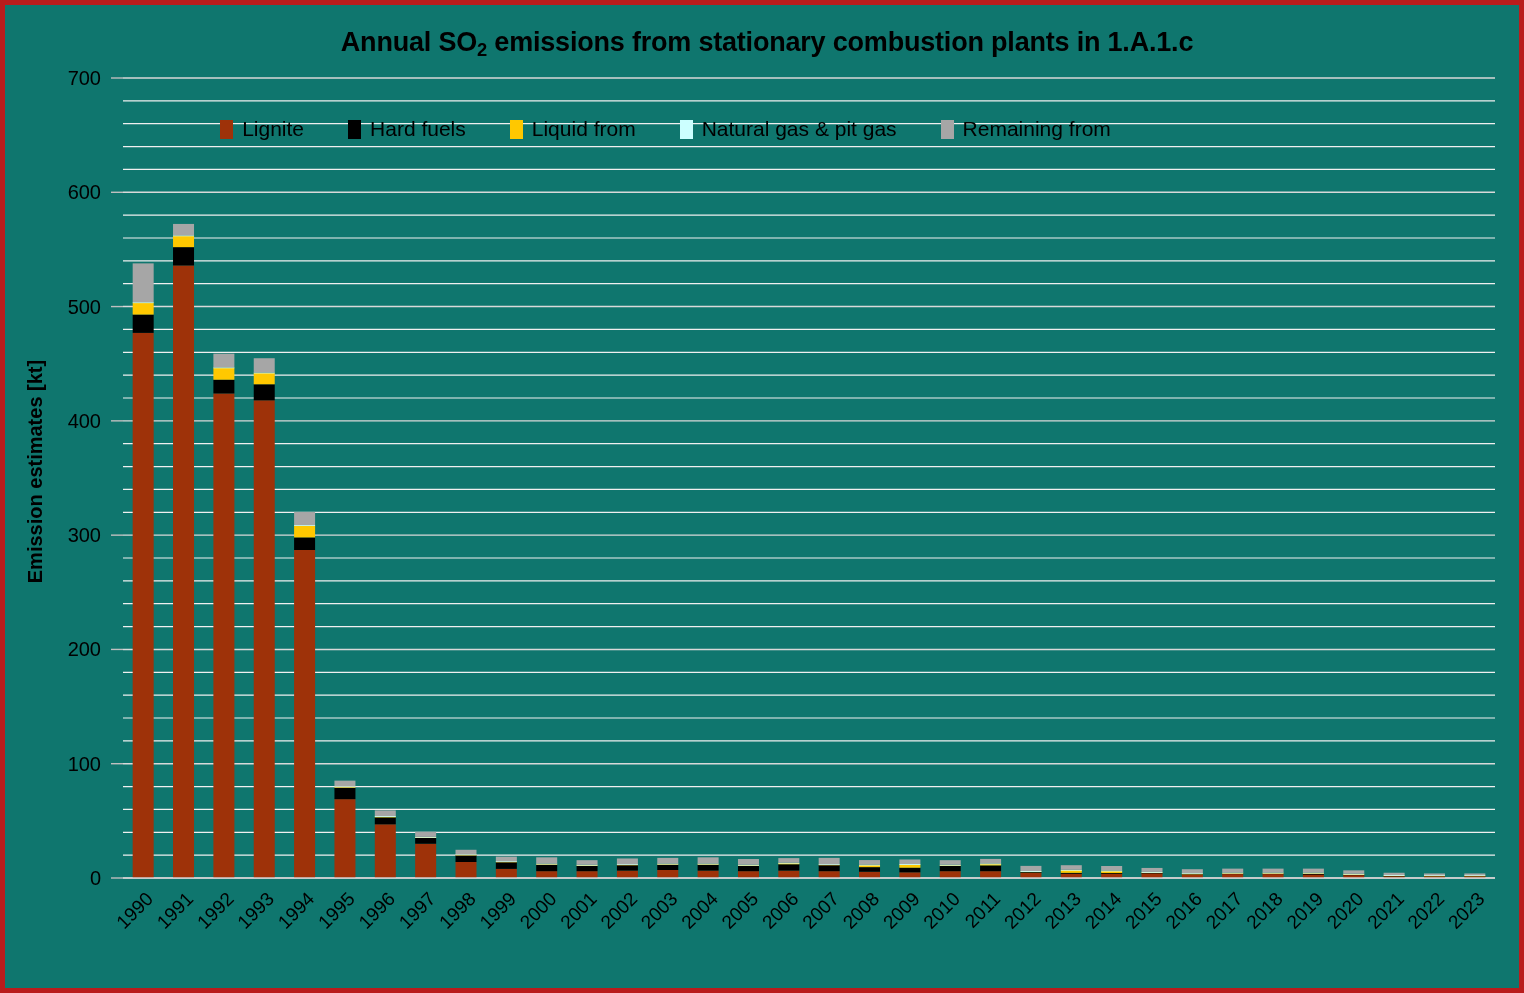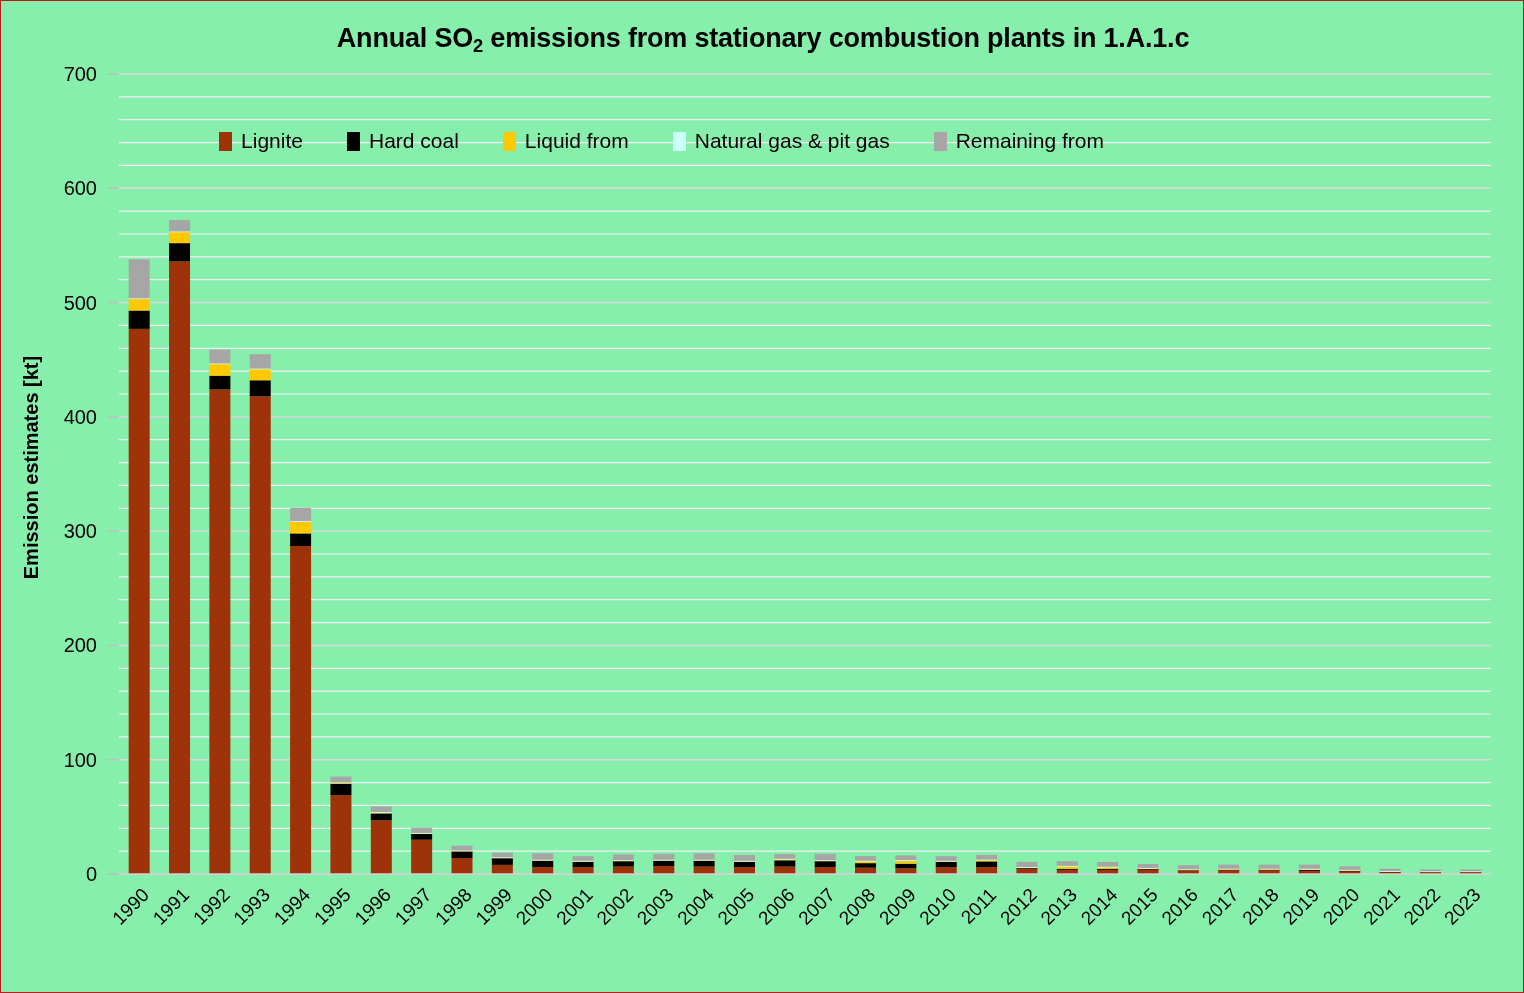--- a/index.html
+++ b/index.html
@@ -7,22 +7,22 @@
     padding: 0;
     background: #ffffff;
   }
   body {
     font-family: "Liberation Sans", sans-serif;
   }
   #page {
     position: relative;
     width: 1524px;
     height: 993px;
-    background: #86efac;
-    border: 1px solid #b91c1c;
+    background: #0f766e;
+    border: 5px solid #b91c1c;
     box-sizing: border-box;
     overflow: hidden;
   }
   #chart-title {
     position: absolute;
     left: 0;
     top: 22px;
     width: 1524px;
     text-align: center;
     font-size: 27px;
@@ -62,21 +62,21 @@
   }
   .x-tick-label {
     font-size: 19px;
     fill: #000000;
     text-anchor: end;
     font-family: "Liberation Sans", sans-serif;
   }
   #legend {
     position: absolute;
     left: 0;
-    top: 128px;
+    top: 112px;
     width: 1321px;
     display: flex;
     justify-content: center;
     align-items: flex-end;
     gap: 44px;
     pointer-events: auto;
   }
   .legend-item {
     display: flex;
     align-items: center;
@@ -376,21 +376,21 @@
       </g>
   </svg>
 
   <div id="legend">
       <div class="legend-item">
         <span class="legend-swatch" style="background: rgb(158, 50, 9);"></span>
         <span class="legend-label">Lignite</span>
       </div>
       <div class="legend-item">
         <span class="legend-swatch" style="background: rgb(0, 0, 0);"></span>
-        <span class="legend-label">Hard coal</span>
+        <span class="legend-label">Hard fuels</span>
       </div>
       <div class="legend-item">
         <span class="legend-swatch" style="background: rgb(255, 200, 0);"></span>
         <span class="legend-label">Liquid from</span>
       </div>
       <div class="legend-item">
         <span class="legend-swatch" style="background: rgb(204, 255, 255);"></span>
         <span class="legend-label">Natural gas &amp; pit gas</span>
       </div>
       <div class="legend-item">

